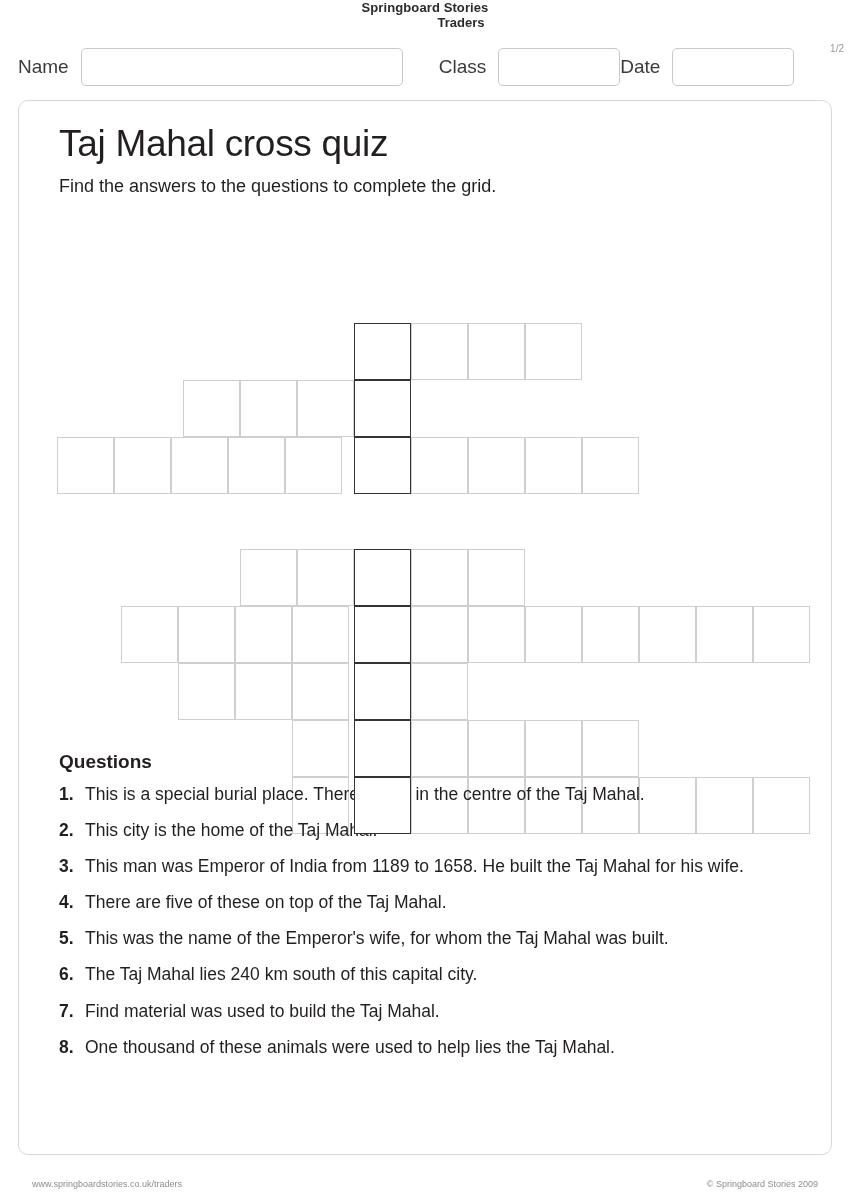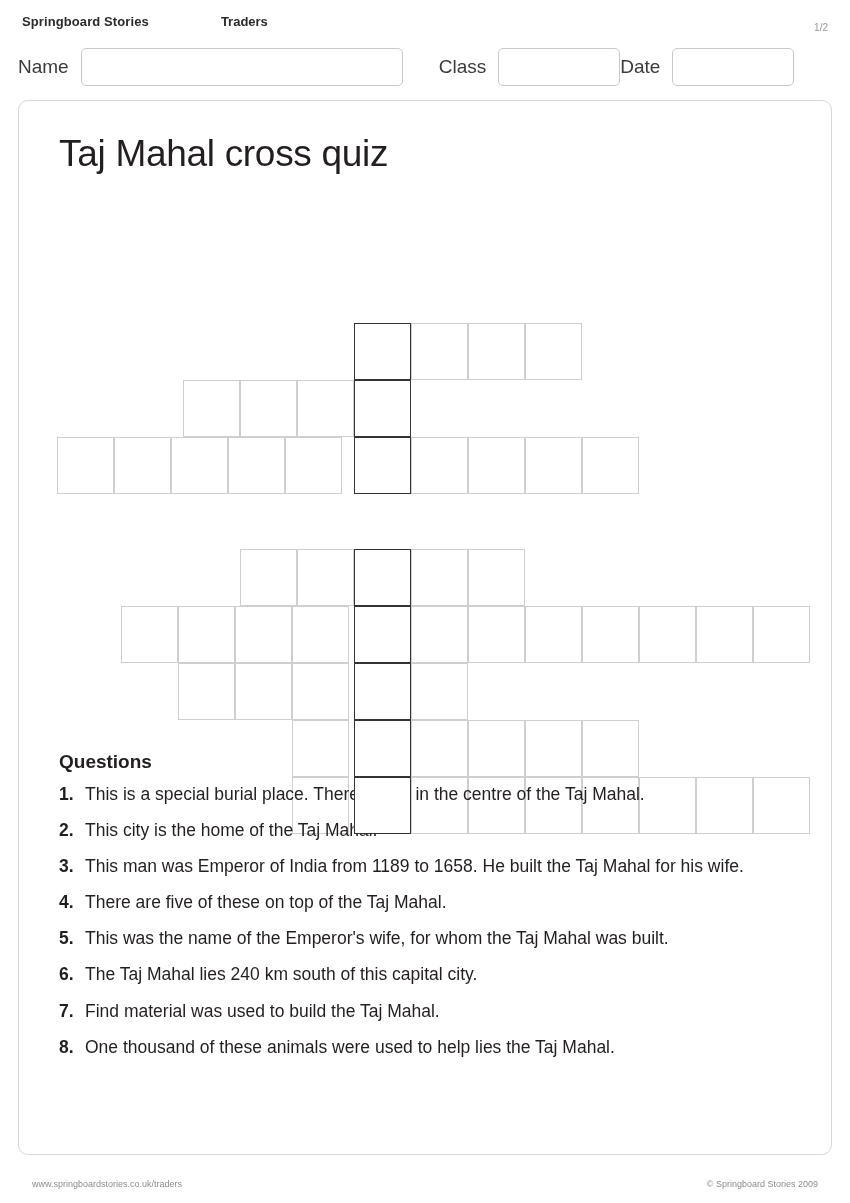--- a/index.html
+++ b/index.html
@@ -12,26 +12,27 @@
     background: #ffffff;
     font-family: "Liberation Sans", sans-serif;
     color: #231f20;
     position: relative;
     overflow: hidden;
   }
 
   
   .topbar {
     position: absolute;
-    top: 8px; left: 0; right: 0;
+    top: 0; left: 0; right: 0;
     height: 26px;
-    padding: 0 22px;
+    padding: 0 6px;
     box-sizing: border-box;
     display: flex;
     align-items: center;
+    flex-direction: column;
   }
   .brand {
     font-size: 13px;
     font-weight: bold;
     letter-spacing: .1px;
     color: #2b2b2b;
   }
   .unit {
     font-size: 13px;
     font-weight: bold;
@@ -78,21 +79,21 @@
     top: 100px; left: 18px;
     width: 814px;
     height: 1055px;
     border: 1px solid #d8d8d8;
     border-radius: 10px;
     background: #fff;
     box-sizing: border-box;
   }
   .title {
     position: absolute;
-    top: 32px; left: 40px;
+    top: 22px; left: 40px;
     font-size: 37px;
     font-weight: 400;
     color: #231f20;
     letter-spacing: -0.3px;
   }
   .subtitle {
     position: absolute;
     top: 75px; left: 40px;
     font-size: 18px;
     color: #231f20;
@@ -168,20 +169,21 @@
   <div class="idbox name"></div>
   <span class="idlabel sp-class">Class</span>
   <div class="idbox class"></div>
   <span class="idlabel sp-date">Date</span>
   <div class="idbox date"></div>
 </div>
 
 <div class="card">
 
   <div class="title">Taj Mahal cross quiz</div>
+  <div class="subtitle">Find the answers to the questions to complete the grid.</div>
 
   <div class="gridwrap" id="gridwrap">
       <div class="cell bold" style="left: 317px; top: 112px; width: 57px; height: 57px;"></div>
       <div class="cell" style="left: 374px; top: 112px; width: 57px; height: 57px;"></div>
       <div class="cell" style="left: 431px; top: 112px; width: 57px; height: 57px;"></div>
       <div class="cell" style="left: 488px; top: 112px; width: 57px; height: 57px;"></div>
       <div class="cell" style="left: 146px; top: 169px; width: 57px; height: 57px;"></div>
       <div class="cell" style="left: 203px; top: 169px; width: 57px; height: 57px;"></div>
       <div class="cell" style="left: 260px; top: 169px; width: 57px; height: 57px;"></div>
       <div class="cell bold" style="left: 317px; top: 169px; width: 57px; height: 57px;"></div>

